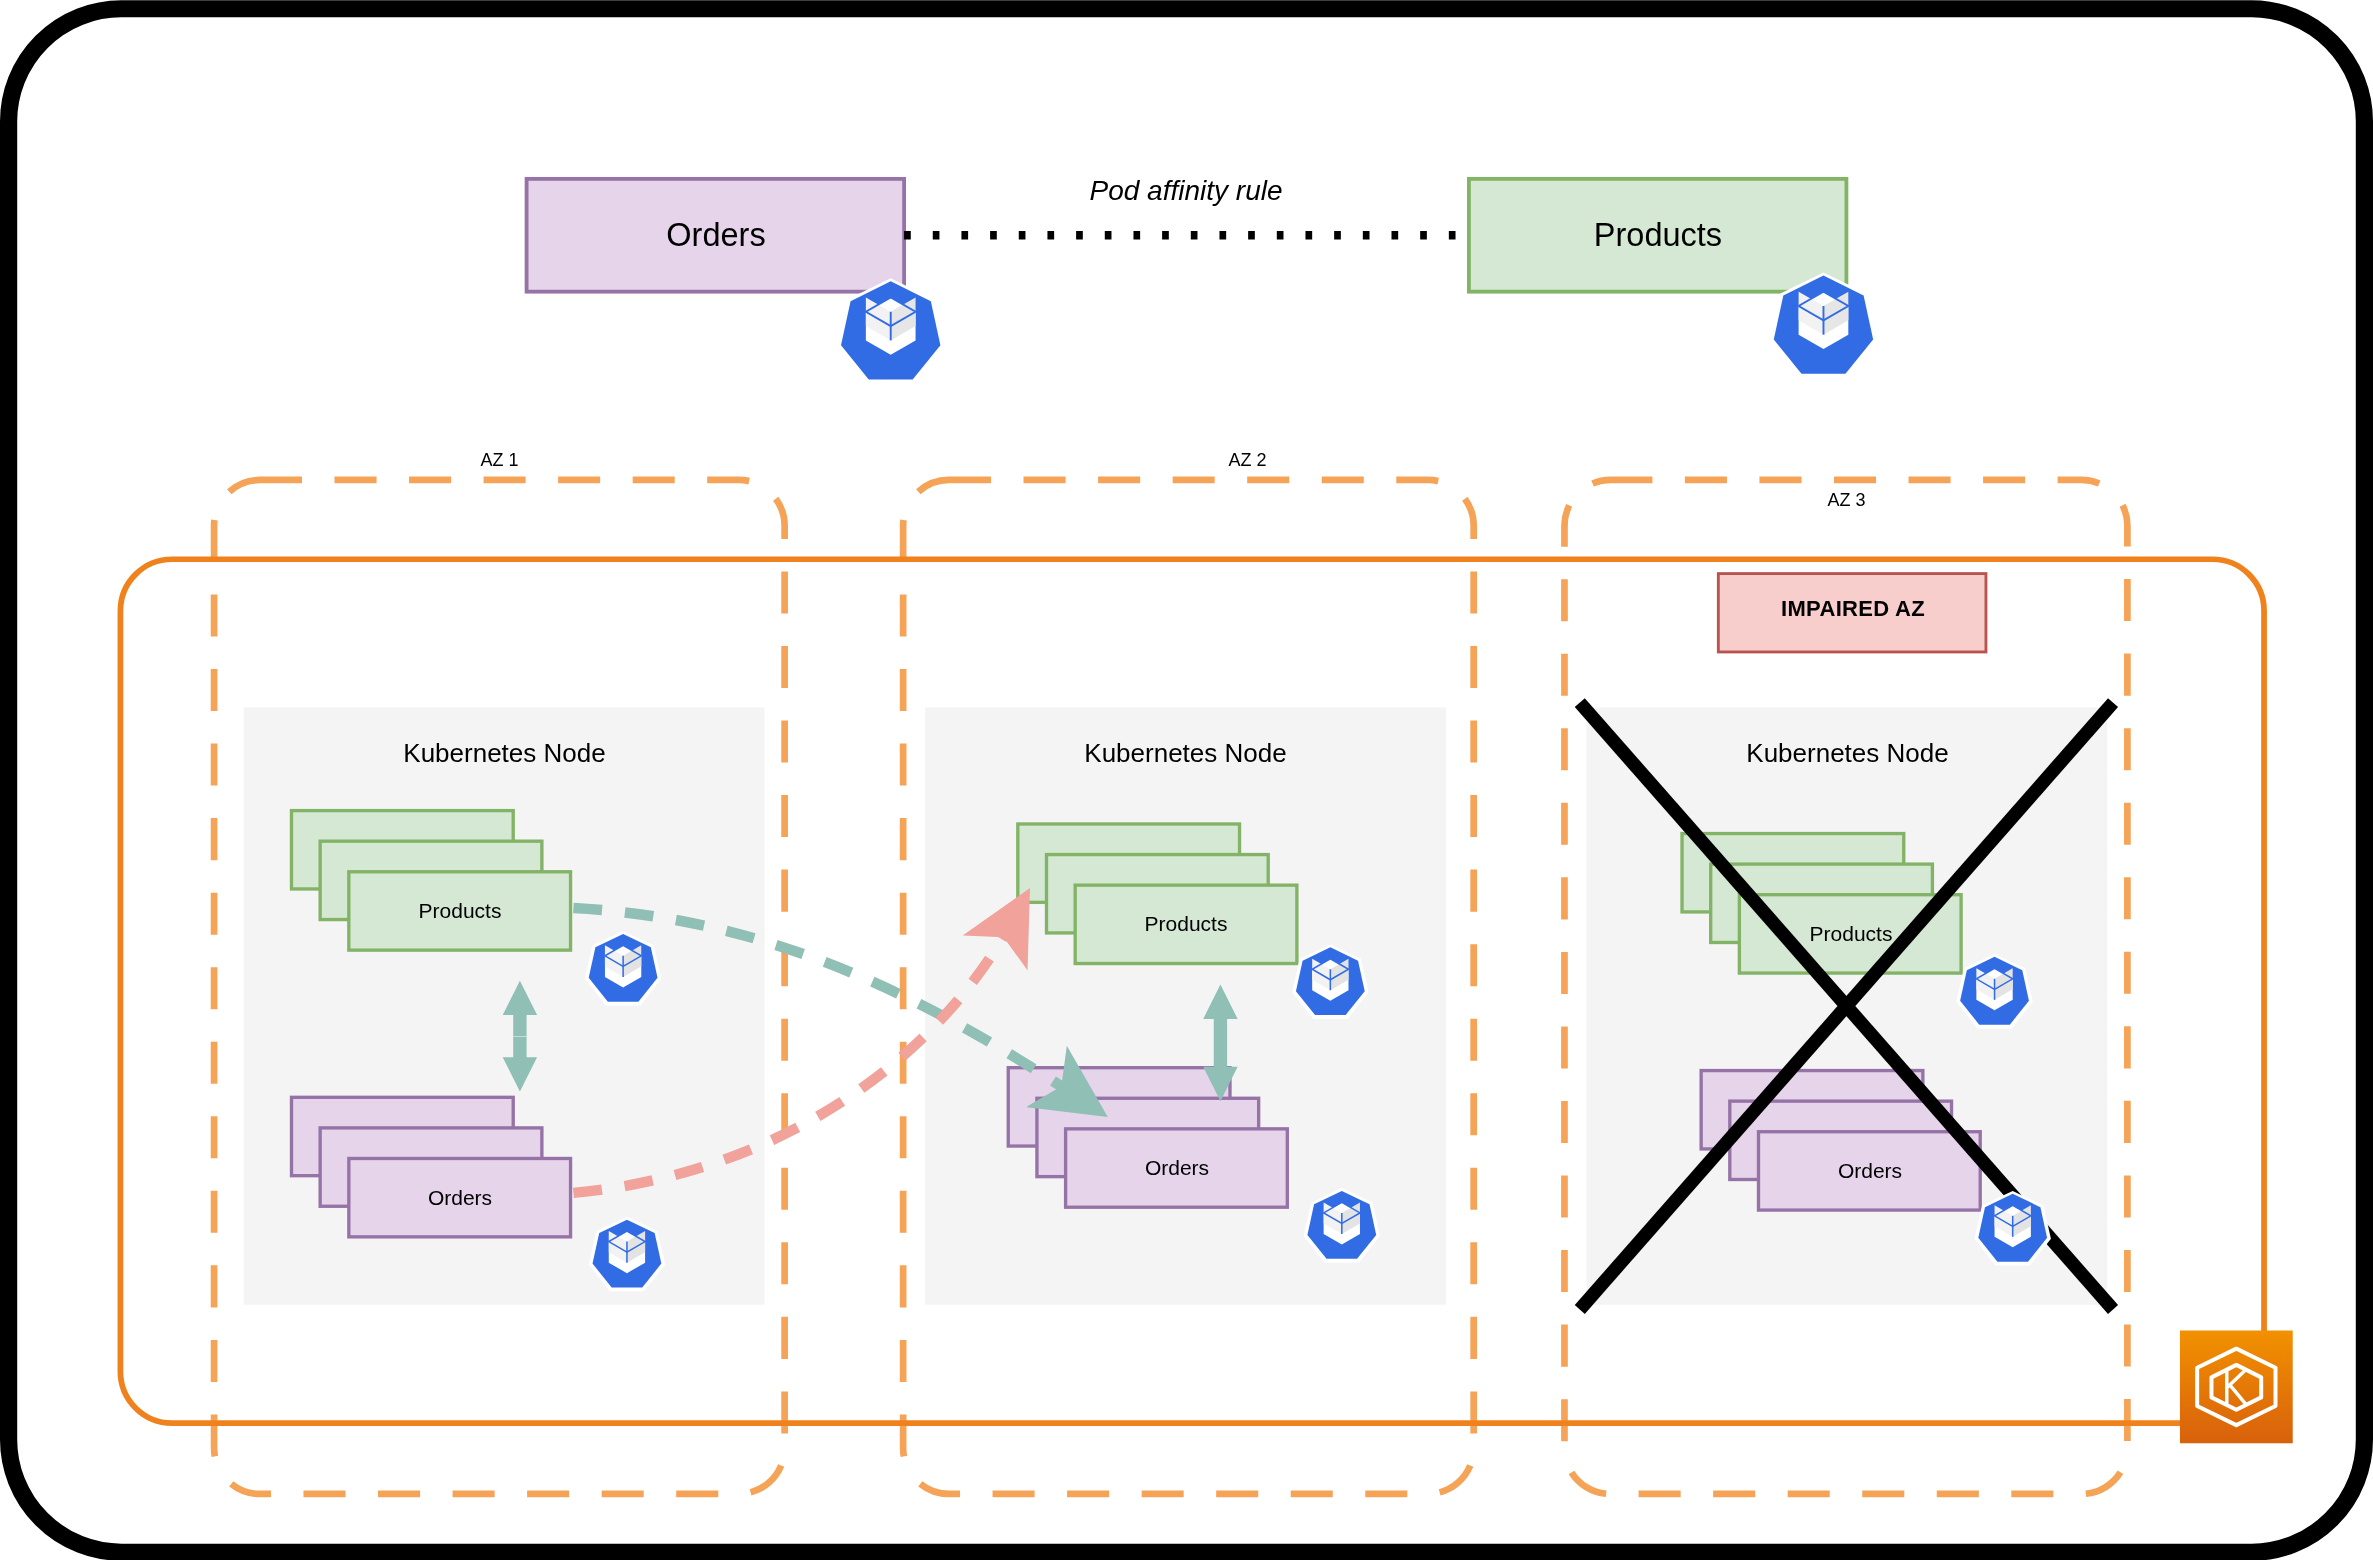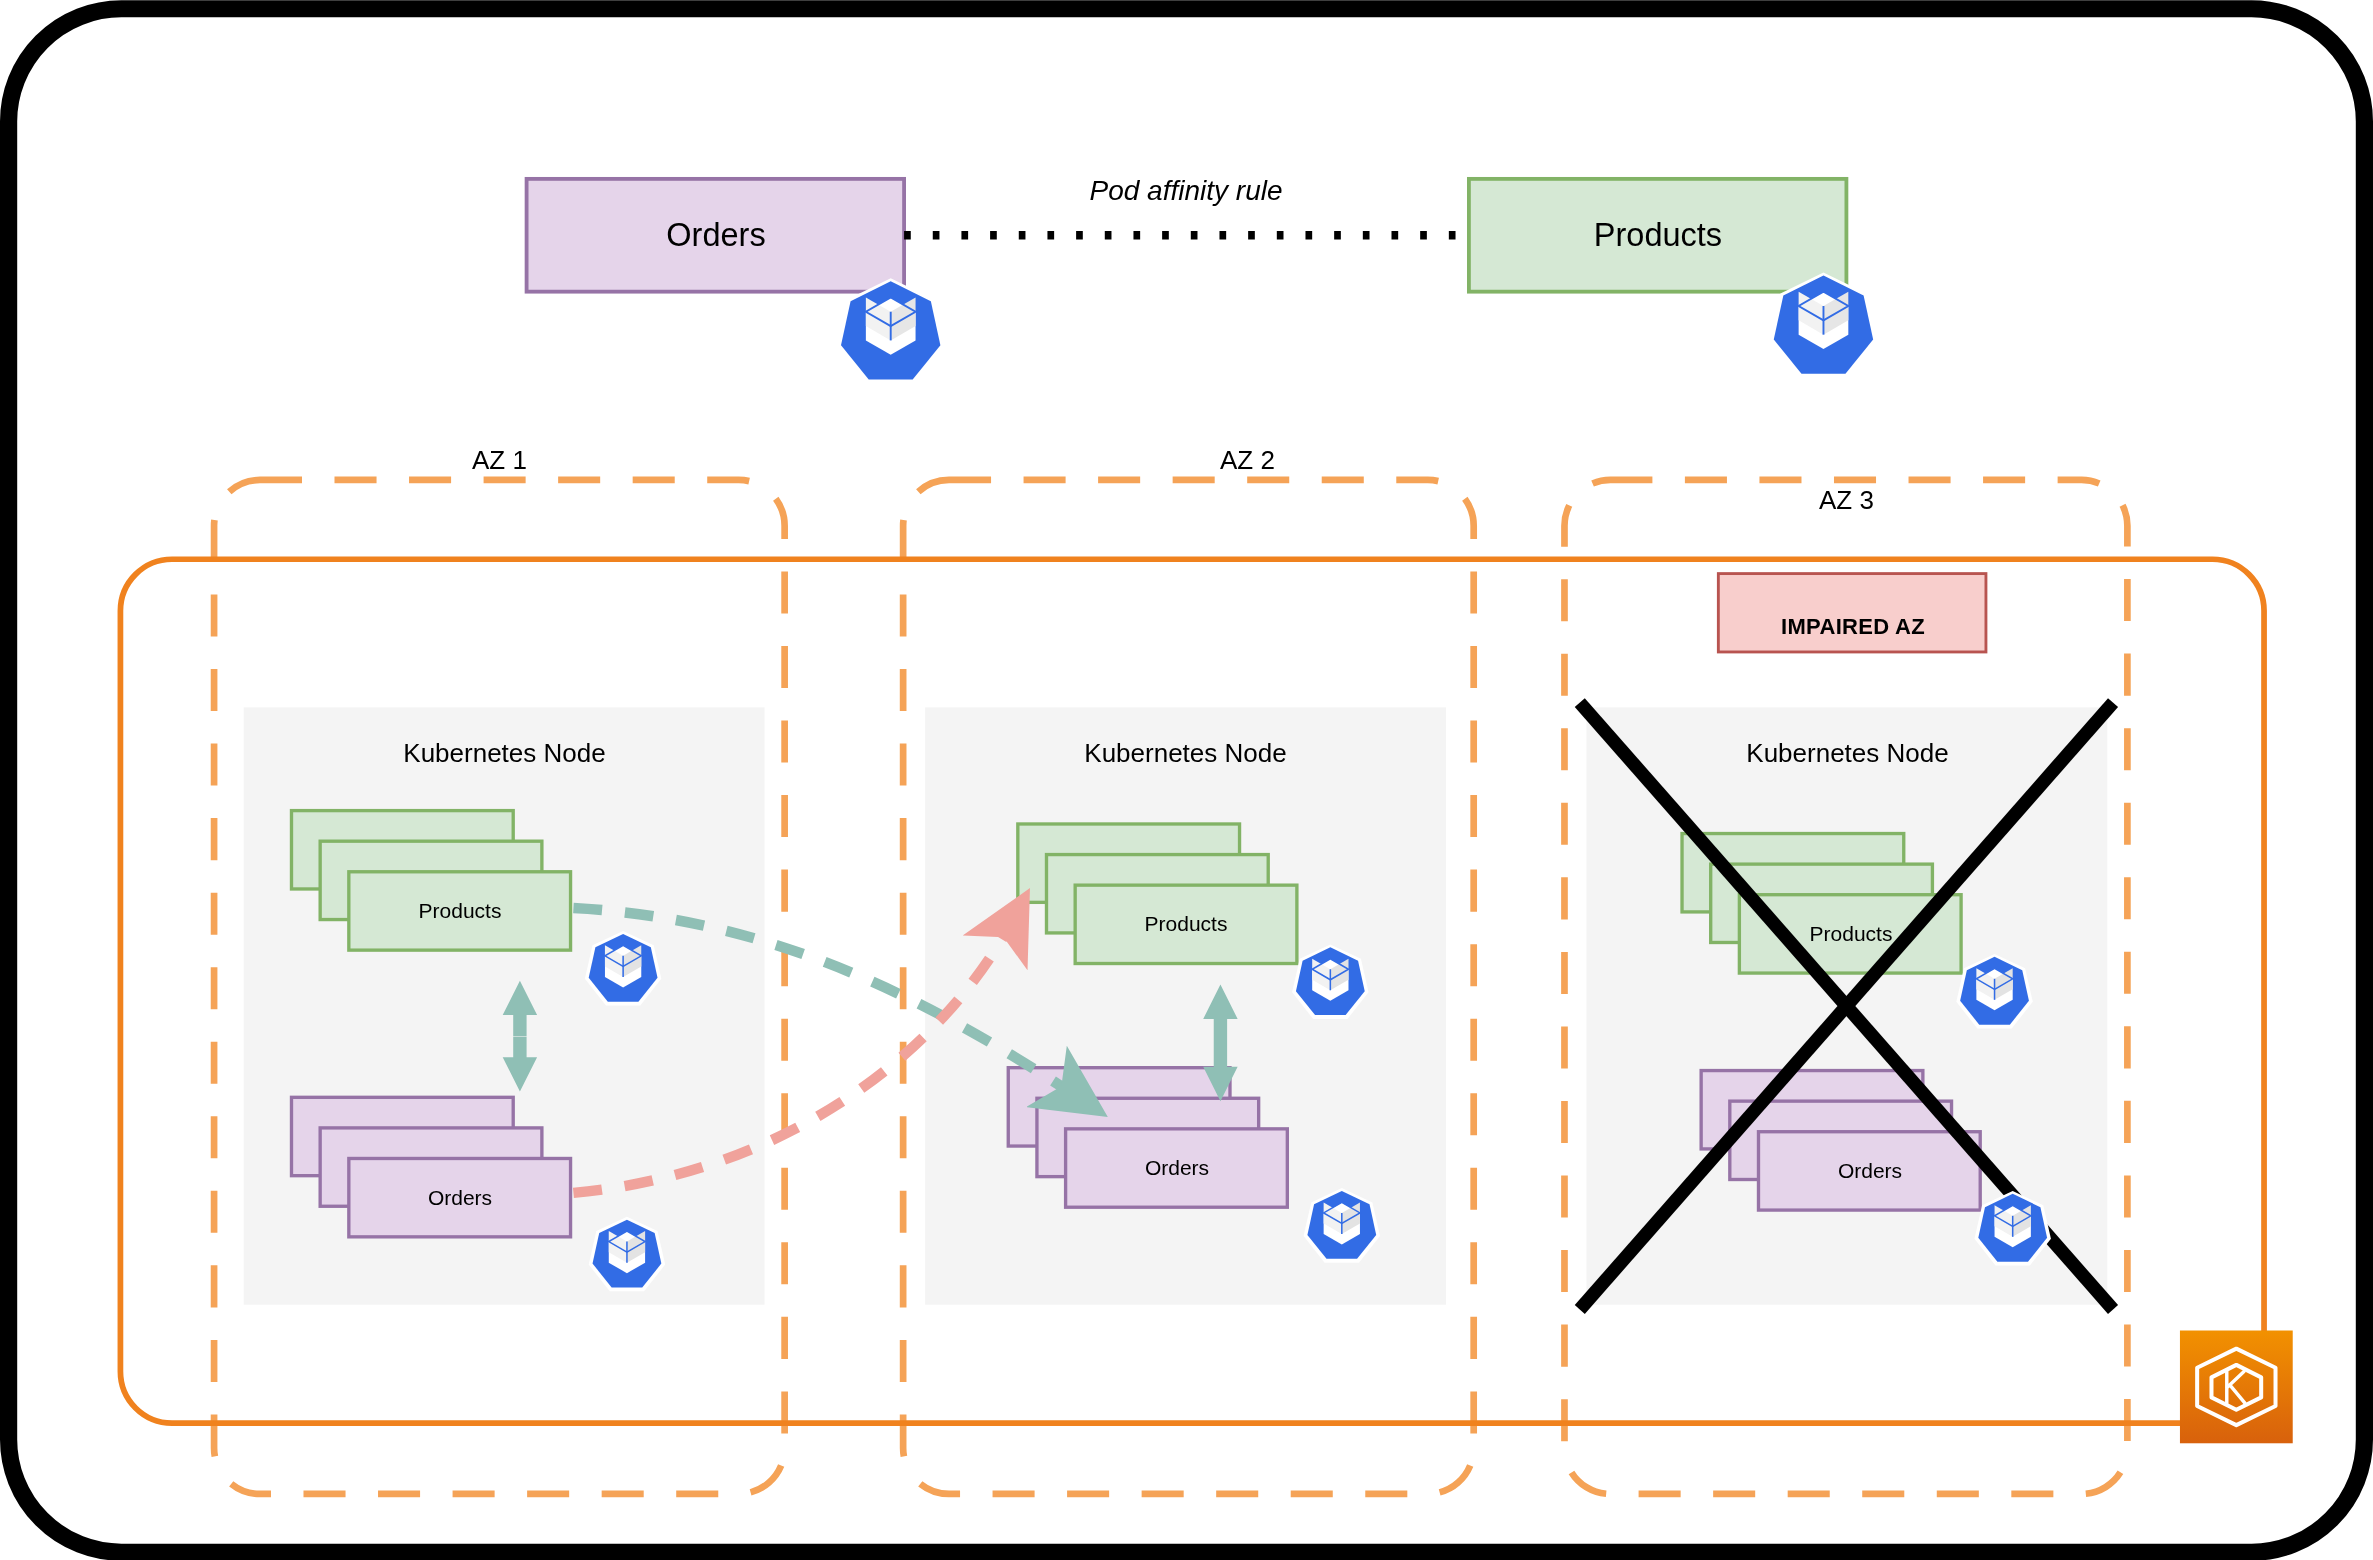--- a/index.html
+++ b/index.html
@@ -1,21 +1,21 @@
 <!DOCTYPE html>
 <html><head>
 <meta charset="utf-8">
 <title>Pod affinity across AZs</title>
 <style>
   html,body{margin:0;padding:0;background:#ffffff;}
   body{font-family:"Liberation Sans","DejaVu Sans",sans-serif;}
   #stage{position:relative;width:2373px;height:1561px;background:#ffffff;overflow:hidden;}
   #svgroot{position:absolute;left:0;top:0;width:2373px;height:1561px;}
   .lbl{position:absolute;color:#000;white-space:nowrap;}
-  .az-label{font-size:26px;text-align:center;}
+  .az-label{font-size:18px;text-align:center;}
   .node-title{font-size:26px;text-align:center;}
   .topbox-label{font-size:32.5px;text-align:center;}
   .pod-label{font-size:21px;text-align:center;}
   .affinity-label{font-size:28px;font-style:italic;text-align:center;}
   .impaired-label{font-size:22px;font-weight:bold;text-align:center;letter-spacing:0.3px;}
   .ctr{display:flex;align-items:center;justify-content:center;}
 </style>
 </head>
 <body>
 
@@ -199,21 +199,21 @@
 
   <div class="lbl topbox-label ctr" style="left:527px;top:179px;width:378px;height:113px;">Orders</div>
   <div class="lbl topbox-label ctr" style="left:1469px;top:179px;width:378px;height:113px;">Products</div>
 
   <div class="lbl affinity-label ctr" style="left:995px;top:170px;width:382px;height:42px;">Pod affinity rule</div>
 
   <div class="lbl az-label ctr" style="left:404px;top:444px;width:191px;height:32.5px;">AZ 1</div>
   <div class="lbl az-label ctr" style="left:1152px;top:444px;width:191px;height:32.5px;">AZ 2</div>
   <div class="lbl az-label ctr" style="left:1751px;top:444px;width:191px;height:32.5px;margin-top:40px;">AZ 3</div>
 
-  <div class="lbl impaired-label ctr" style="left:1719px;top:588px;width:268px;height:78px;">IMPAIRED AZ</div>
+  <div class="lbl impaired-label ctr" style="left:1719px;top:570px;width:268px;height:78px;">IMPAIRED AZ</div>
 
   <div class="lbl node-title ctr" style="left:244px;top:736px;width:521px;height:34px;">Kubernetes Node</div>
   <div class="lbl node-title ctr" style="left:925px;top:736px;width:521px;height:34px;">Kubernetes Node</div>
   <div class="lbl node-title ctr" style="left:1587px;top:736px;width:521px;height:34px;">Kubernetes Node</div>
 
   <div class="lbl pod-label ctr" style="left:349px;top:872px;width:222px;height:78px;">Products</div>
   <div class="lbl pod-label ctr" style="left:349px;top:1159px;width:222px;height:78px;">Orders</div>
 
   <div class="lbl pod-label ctr" style="left:1075px;top:885px;width:222px;height:78px;">Products</div>
   <div class="lbl pod-label ctr" style="left:1066px;top:1129px;width:222px;height:78px;">Orders</div>

